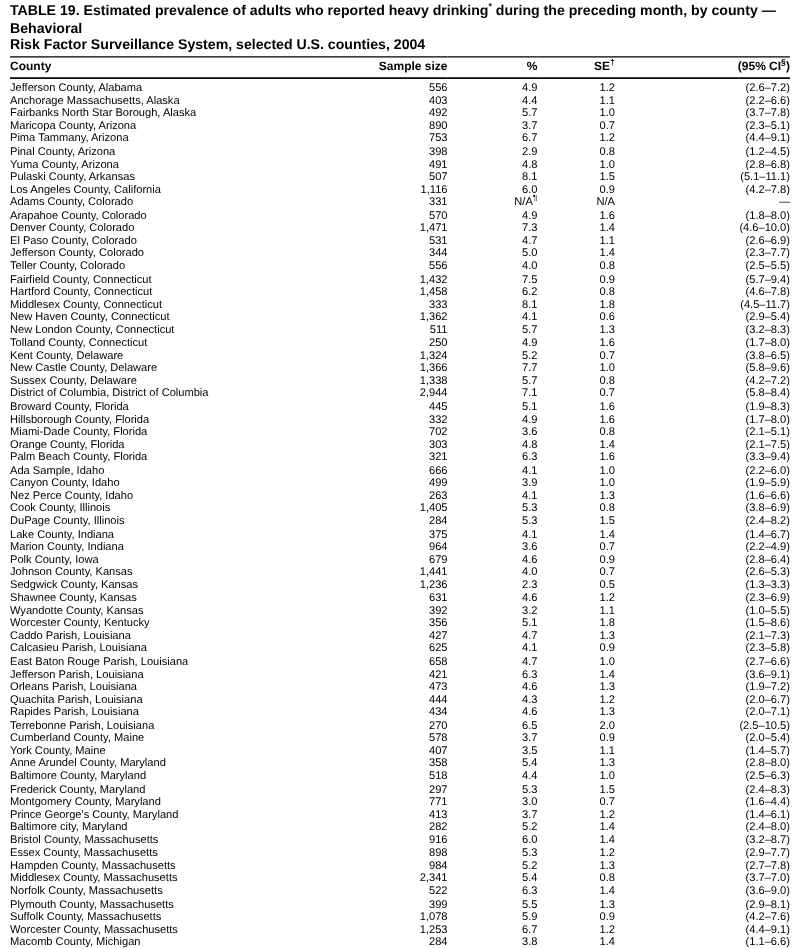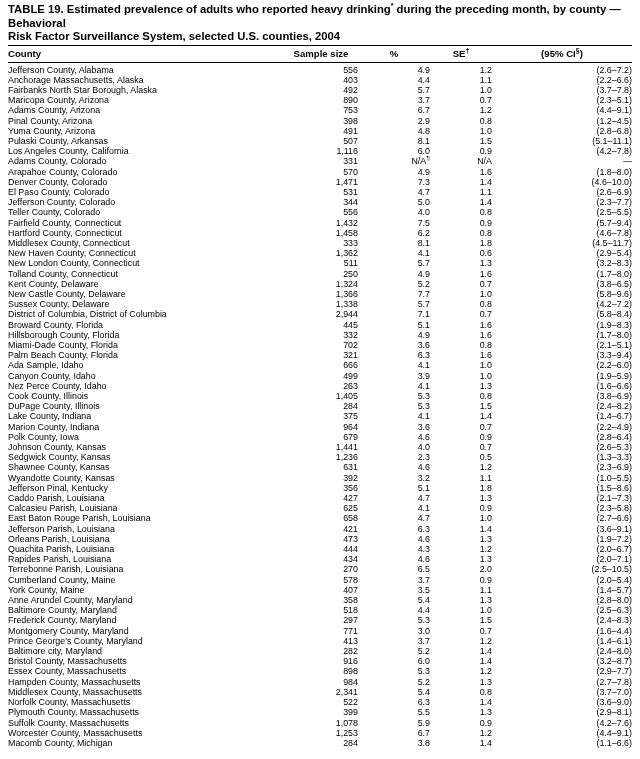--- a/index.html
+++ b/index.html
@@ -34,21 +34,21 @@
   }
   col.c-county { width: auto; }
   col.c-sample { width: 74px; }
   col.c-pct    { width: 72px; }
   col.c-se     { width: 62px; }
   col.c-ci     { width: 140px; }
   thead th {
     font-weight: bold;
     font-size: 9.6px;
     line-height: 12px;
-    text-align: center;
+    text-align: right;
     vertical-align: bottom;
     padding: 2px 0 2px 0;
     border-top: 1.4px solid #000000;
     border-bottom: 1.4px solid #000000;
     white-space: nowrap;
   }
   thead th.left { text-align: left; }
   tbody td {
     font-size: 8.9px;
     line-height: 10.2px;
@@ -116,21 +116,21 @@
             <td class="num">(3.7–7.8)</td>
           </tr>
           <tr>
             <td>Maricopa County, Arizona</td>
             <td class="num">890</td>
             <td class="num">3.7</td>
             <td class="num">0.7</td>
             <td class="num">(2.3–5.1)</td>
           </tr>
           <tr>
-            <td>Adams County, Arizona</td>
+            <td>Pima Tammany, Arizona</td>
             <td class="num">753</td>
             <td class="num">6.7</td>
             <td class="num">1.2</td>
             <td class="num">(4.4–9.1)</td>
           </tr>
           <tr>
             <td>Pinal County, Arizona</td>
             <td class="num">398</td>
             <td class="num">2.9</td>
             <td class="num">0.8</td>
@@ -284,20 +284,27 @@
             <td class="num">(1.7–8.0)</td>
           </tr>
           <tr>
             <td>Miami-Dade County, Florida</td>
             <td class="num">702</td>
             <td class="num">3.6</td>
             <td class="num">0.8</td>
             <td class="num">(2.1–5.1)</td>
           </tr>
           <tr>
+            <td>Orange County, Florida</td>
+            <td class="num">303</td>
+            <td class="num">4.8</td>
+            <td class="num">1.4</td>
+            <td class="num">(2.1–7.5)</td>
+          </tr>
+          <tr>
             <td>Palm Beach County, Florida</td>
             <td class="num">321</td>
             <td class="num">6.3</td>
             <td class="num">1.6</td>
             <td class="num">(3.3–9.4)</td>
           </tr>
           <tr>
             <td>Ada Sample, Idaho</td>
             <td class="num">666</td>
             <td class="num">4.1</td>
@@ -375,21 +382,21 @@
             <td class="num">(2.3–6.9)</td>
           </tr>
           <tr>
             <td>Wyandotte County, Kansas</td>
             <td class="num">392</td>
             <td class="num">3.2</td>
             <td class="num">1.1</td>
             <td class="num">(1.0–5.5)</td>
           </tr>
           <tr>
-            <td>Jefferson Pinal, Kentucky</td>
+            <td>Worcester County, Kentucky</td>
             <td class="num">356</td>
             <td class="num">5.1</td>
             <td class="num">1.8</td>
             <td class="num">(1.5–8.6)</td>
           </tr>
           <tr>
             <td>Caddo Parish, Louisiana</td>
             <td class="num">427</td>
             <td class="num">4.7</td>
             <td class="num">1.3</td>

